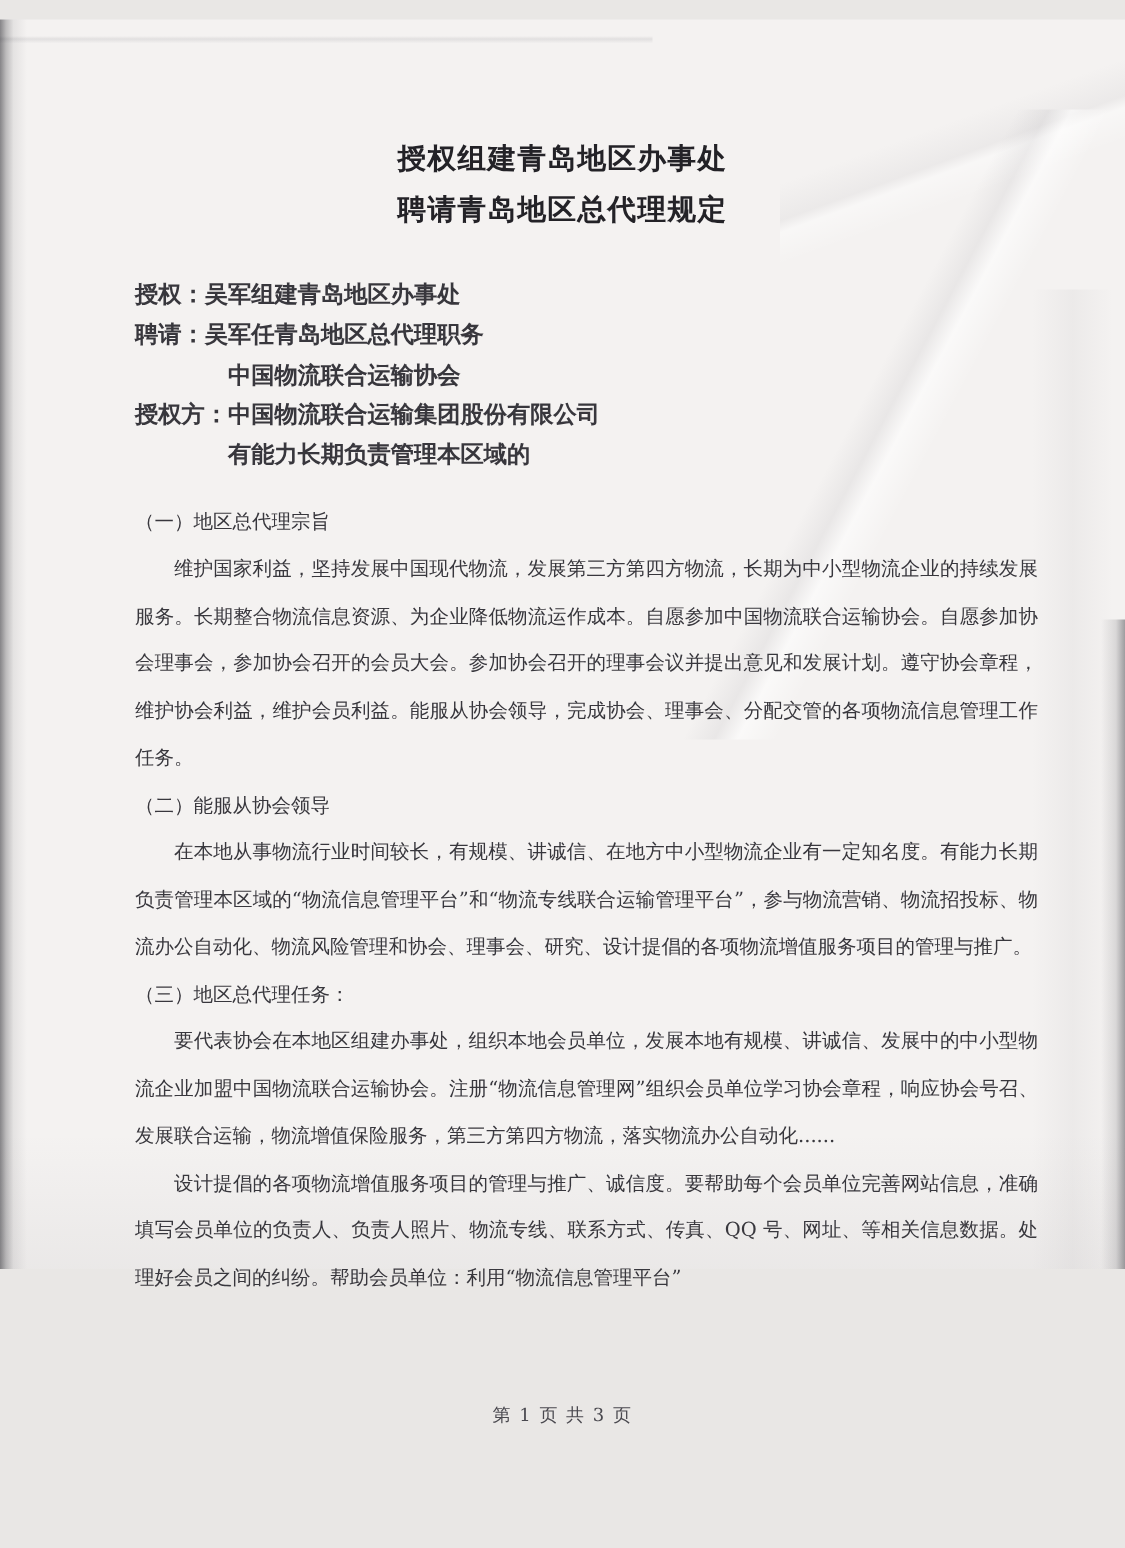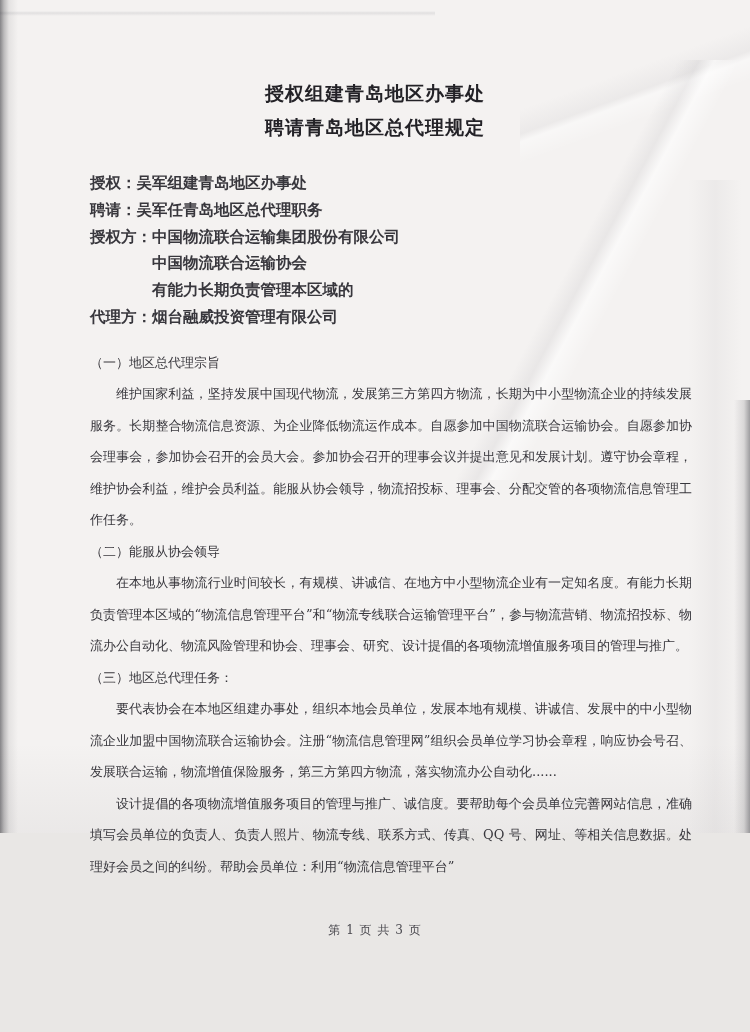--- a/index.html
+++ b/index.html
@@ -48,20 +48,21 @@
       100% 90px;
     background-position:
       left top,
       right bottom,
       left top,
       448px 60px,
       520px 0px,
       688px 180px,
       120px 930px,
       left bottom;
+    margin-top: 13px;
   }
   .title-block {
     padding-top: 76px;
     text-align: center;
   }
   .title-line {
     font-size: 19px;
     line-height: 34px;
     font-weight: 700;
     color: #232227;
@@ -105,29 +106,28 @@
 <div class="paper">
 
   <div class="title-block">
     <div class="title-line">授权组建青岛地区办事处</div>
     <div class="title-line">聘请青岛地区总代理规定</div>
   </div>
 
   <div class="header-block">
     <div class="h-line">授权：吴军组建青岛地区办事处</div>
     <div class="h-line">聘请：吴军任青岛地区总代理职务</div>
+    <div class="h-line indent">中国物流联合运输协会</div>
     <div class="h-line">授权方：中国物流联合运输集团股份有限公司</div>
-    <div class="h-line indent">中国物流联合运输协会</div>
     <div class="h-line indent">有能力长期负责管理本区域的</div>
-    <div class="h-line">代理方：烟台融威投资管理有限公司</div>
   </div>
 
   <div class="body-block">
     <div class="sec-heading">（一）地区总代理宗旨</div>
-    <p class="para">维护国家利益，坚持发展中国现代物流，发展第三方第四方物流，长期为中小型物流企业的持续发展服务。长期整合物流信息资源、为企业降低物流运作成本。自愿参加中国物流联合运输协会。自愿参加协会理事会，参加协会召开的会员大会。参加协会召开的理事会议并提出意见和发展计划。遵守协会章程，维护协会利益，维护会员利益。能服从协会领导，物流招投标、理事会、分配交管的各项物流信息管理工作任务。</p>
+    <p class="para">维护国家利益，坚持发展中国现代物流，发展第三方第四方物流，长期为中小型物流企业的持续发展服务。长期整合物流信息资源、为企业降低物流运作成本。自愿参加中国物流联合运输协会。自愿参加协会理事会，参加协会召开的会员大会。参加协会召开的理事会议并提出意见和发展计划。遵守协会章程，维护协会利益，维护会员利益。能服从协会领导，完成协会、理事会、分配交管的各项物流信息管理工作任务。</p>
     <div class="sec-heading">（二）能服从协会领导</div>
     <p class="para">在本地从事物流行业时间较长，有规模、讲诚信、在地方中小型物流企业有一定知名度。有能力长期负责管理本区域的“物流信息管理平台”和“物流专线联合运输管理平台”，参与物流营销、物流招投标、物流办公自动化、物流风险管理和协会、理事会、研究、设计提倡的各项物流增值服务项目的管理与推广。</p>
     <div class="sec-heading">（三）地区总代理任务：</div>
     <p class="para">要代表协会在本地区组建办事处，组织本地会员单位，发展本地有规模、讲诚信、发展中的中小型物流企业加盟中国物流联合运输协会。注册“物流信息管理网”组织会员单位学习协会章程，响应协会号召、发展联合运输，物流增值保险服务，第三方第四方物流，落实物流办公自动化......</p>
     <p class="para">设计提倡的各项物流增值服务项目的管理与推广、诚信度。要帮助每个会员单位完善网站信息，准确填写会员单位的负责人、负责人照片、物流专线、联系方式、传真、QQ 号、网址、等相关信息数据。处理好会员之间的纠纷。帮助会员单位：利用“物流信息管理平台”</p>
   </div>
 
   <div class="footer">第 1 页 共 3 页</div>
 
 </div>

